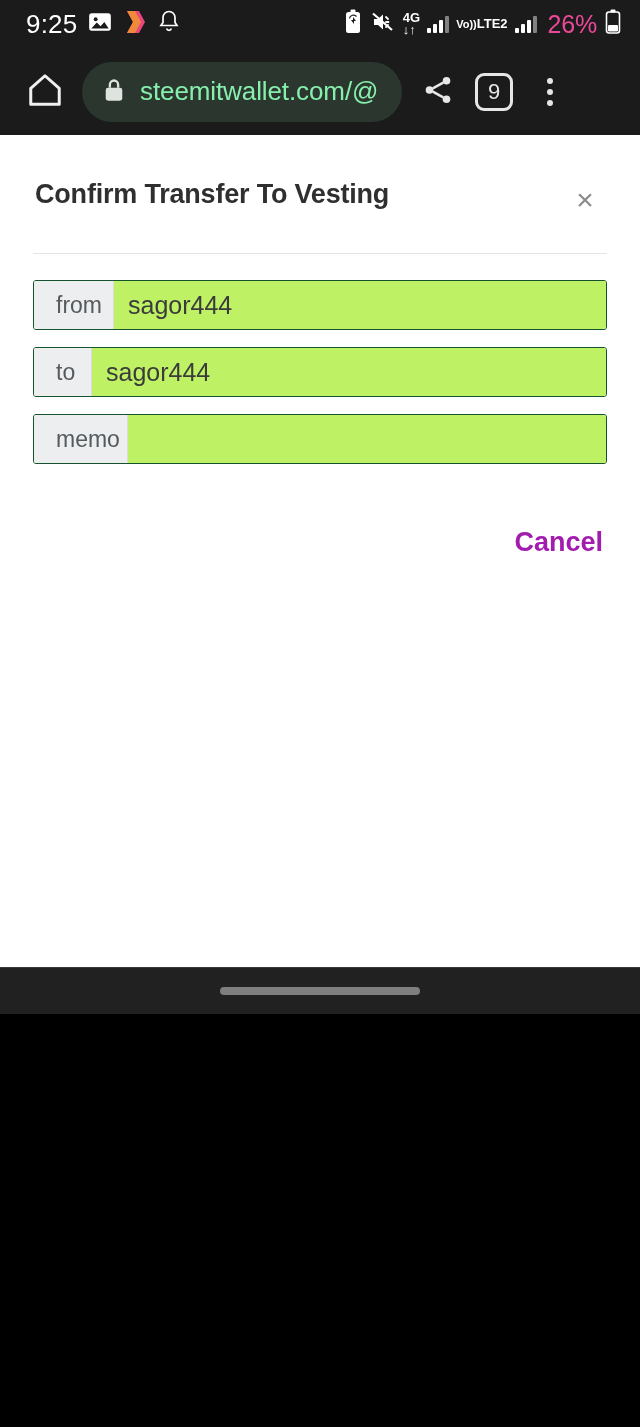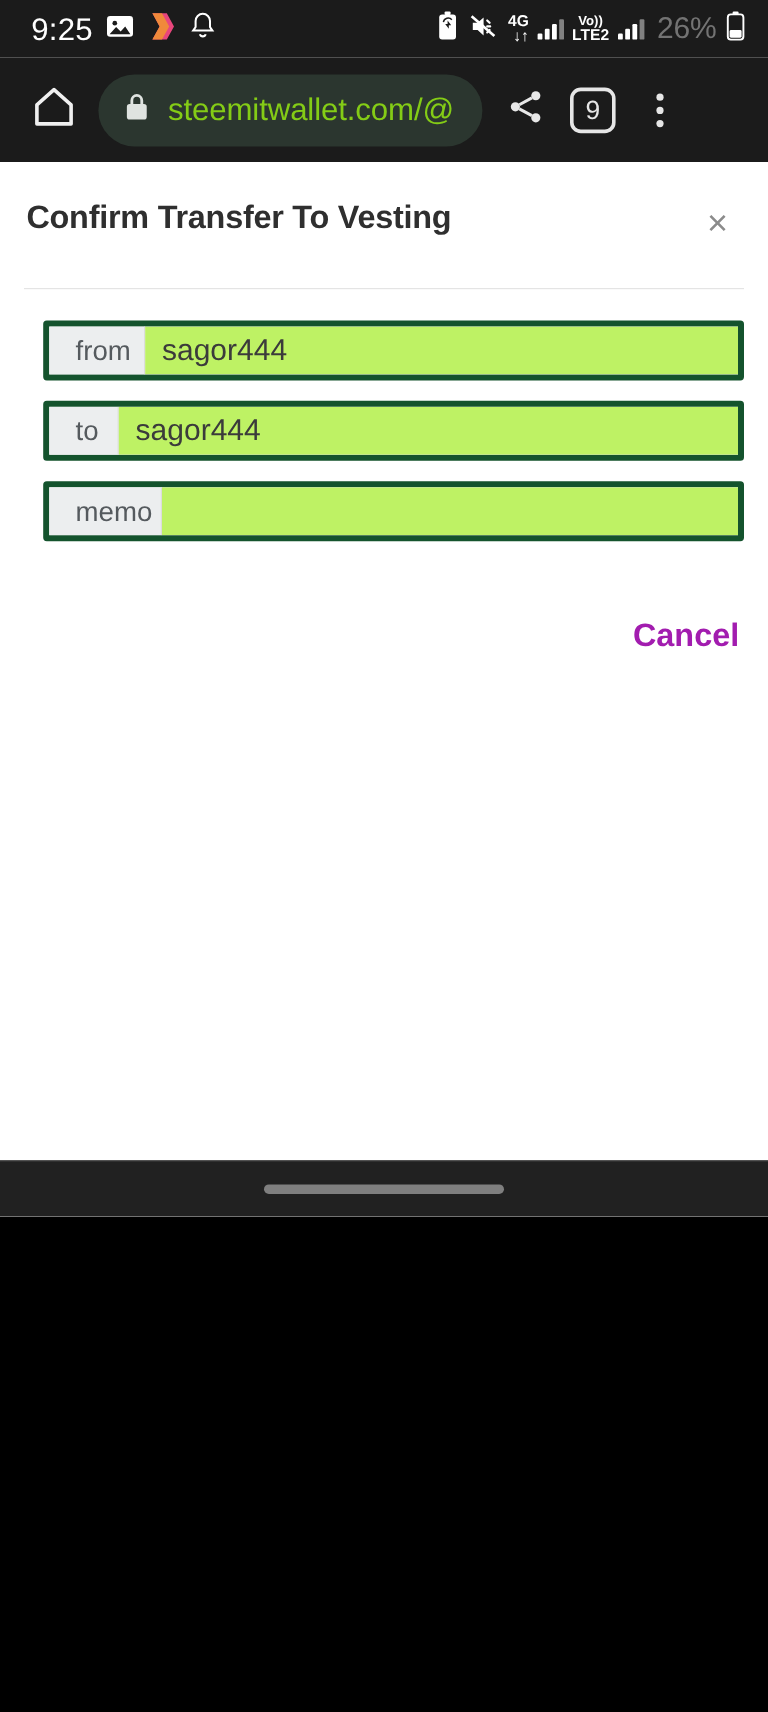--- a/index.html
+++ b/index.html
@@ -44,38 +44,37 @@
   .status-right {
     margin-left: auto;
     display: flex;
     align-items: center;
     gap: 7px;
   }
   .ic { display: block; }
 
   .battery-pct {
     font-size: 25px;
-    color: #737373;
+    color: #ec4899;
     letter-spacing: -0.2px;
     margin-left: 4px;
   }
   .net-label {
     display: flex;
     flex-direction: column;
-    align-items: flex-end;
+    align-items: flex-start;
     line-height: 0.95;
     font-size: 12px;
     font-weight: bold;
     color: #fff;
   }
   .net-label .top { font-size: 13px; }
   .net-label .bot { font-size: 13px; }
   .volte-label {
     display: flex;
-    flex-direction: column;
     align-items: center;
     line-height: 0.95;
     font-weight: bold;
     color: #fff;
   }
   .volte-label .top { font-size: 11px; }
   .volte-label .bot { font-size: 13px; text-align: center; }
 
   
   .sig { display: flex; align-items: flex-end; gap: 2px; height: 18px; }
@@ -107,21 +106,21 @@
     display: flex;
     align-items: center;
     padding: 0 20px;
     gap: 14px;
     margin-left: 10px;
     margin-right: 8px;
     overflow: hidden;
     max-width: 320px;
   }
   .url-text {
-    color: #84cc16;
+    color: #86efac;
     font-size: 26px;
     white-space: nowrap;
     overflow: hidden;
     letter-spacing: -0.1px;
   }
   .bar-btn {
     width: 56px; height: 56px;
     display: flex; align-items: center; justify-content: center;
     flex: 0 0 auto;
   }
@@ -135,21 +134,21 @@
     font-weight: 400;
   }
   .kebab { display: flex; flex-direction: column; gap: 5px; align-items: center; }
   .kebab span { width: 6px; height: 6px; border-radius: 50%; background: #e6e6e6; display: block; }
 
   
   .page {
     position: relative;
     background: #ffffff;
     height: 1050px;
-    padding: 0;
+    padding: 13px;
   }
   .modal-header {
     display: flex;
     align-items: flex-start;
     padding: 30px 22px 0 22px;
   }
   .modal-title {
     font-size: 27px;
     font-weight: bold;
     color: #2f2f2f;
@@ -171,25 +170,24 @@
     margin: 33px 20px 0 20px;
   }
 
   .fields {
     padding: 26px 20px 0 20px;
   }
   .field-row {
     display: flex;
     align-items: stretch;
     margin-bottom: 17px;
-    border: 5px solid #14532d;
+    border: 1px solid #14532d;
     border-radius: 3px;
     overflow: hidden;
     min-height: 50px;
-    margin-left: 16px;
   }
   .field-label {
     background: #eceeef;
     color: #555a5e;
     font-size: 23px;
     display: flex;
     align-items: center;
     padding: 0 22px;
     border-right: 1px solid #dcdcdc;
     flex: 0 0 auto;

